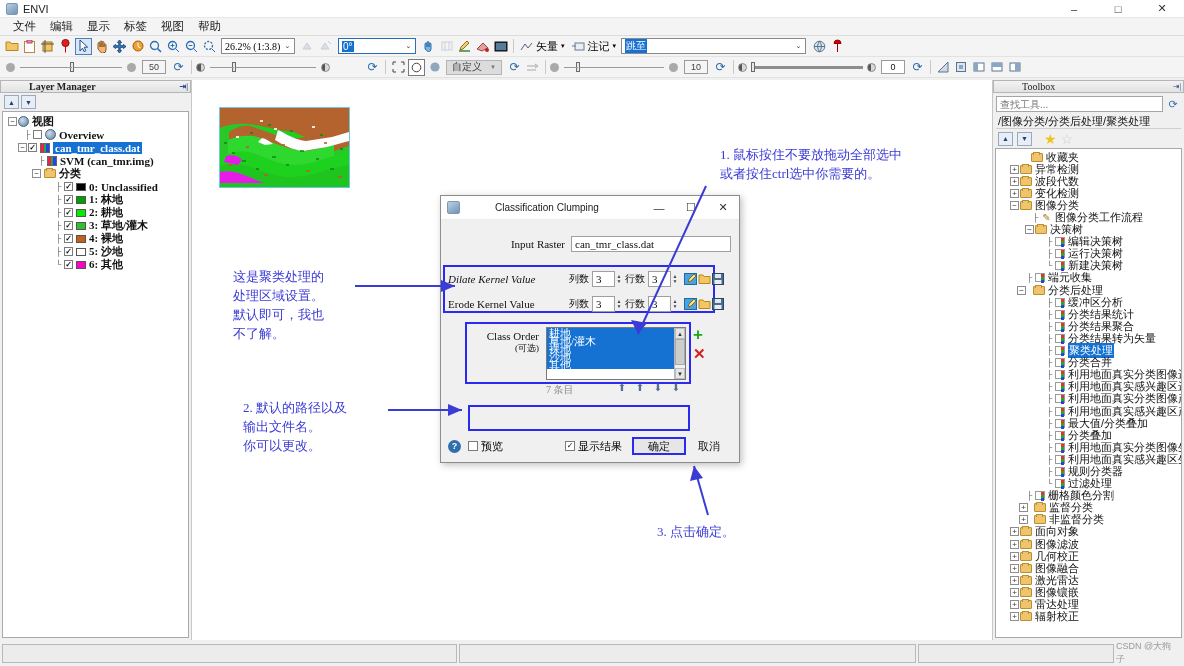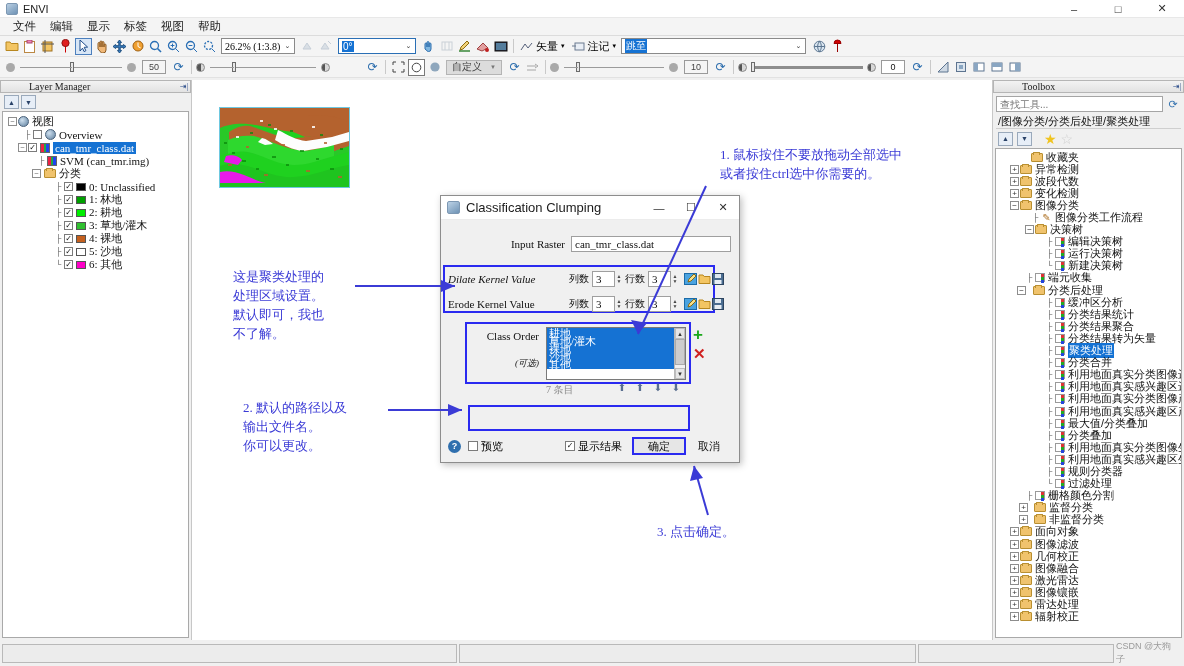--- a/index.html
+++ b/index.html
@@ -70,21 +70,21 @@
   }
   .numbox.white { background:#fff; color:#111; }
   .custombtn {
     height:15px; padding:0 5px; background:#dcdcdc; border:1px solid #b4b4b4;
     font-size:10px; display:flex; align-items:center; color:#3c3c3c;
   }
   
   #main { position:absolute; left:0; top:80px; right:0; bottom:26px; display:flex; }
   
   #layer-panel { width:192px; background:#f0f0f0; display:flex; flex-direction:column;
-    border-right:1px solid #c7c7c7; }
+    border-right:1px solid #c7c7c7;font-weight:bold; }
   .panel-head {
     height:13px; background:linear-gradient(#f3f3f3,#e2e2e2);
     border:1px solid #b5b5b5; display:flex; align-items:center;
     font-family:"Liberation Serif", serif; font-size:10px; color:#222; padding-left:28px;
     position:relative;
   }
   .panel-head .pin { margin-left:auto; margin-right:2px; font-size:8px; color:#2a4c8a;}
   .panel-toolrow { height:18px; display:flex; align-items:center; gap:2px; padding:2px 4px; }
   .smallbtn {
     width:15px; height:14px; border:1px solid #9aa9bb; background:#e7eef7;
@@ -148,21 +148,21 @@
   .watermark{margin-left:auto;font-size:9px;color:#9a9a9a;padding-right:4px;
      display:flex;align-items:center;gap:2px;}
   
   #dialog{position:absolute;left:440px;top:195px;width:300px;height:268px;
      background:#f0f0f0;border:1px solid #8d8d8d;box-shadow:2px 2px 7px rgba(0,0,0,.25);
      display:flex;flex-direction:column;}
   #dlg-title{height:24px;background:#fff;display:flex;align-items:center;padding-left:6px;
      border-bottom:1px solid #ececec;}
   #dlg-title .dicon{width:13px;height:13px;border:1px solid #7d98b3;border-radius:2px;
      background:linear-gradient(145deg,#bcd2e6,#6f93b5);margin-right:6px;flex:none;}
-  #dlg-title .dtxt{font-size:13px;color:#1a1a1a;}
+  #dlg-title .dtxt{font-size:10px;color:#1a1a1a;margin-left:29px;}
   #dlg-title .dbtns{margin-left:auto;display:flex;height:100%;}
   #dlg-title .dbtn{width:32px;height:100%;display:flex;align-items:center;justify-content:center;
      font-size:11px;color:#333;}
   #dlg-body{flex:1;position:relative;padding:0;}
   .row{display:flex;align-items:center;}
   .rlabel{font-family:"Liberation Serif",serif;font-size:11px;color:#111;text-align:right;}
   .txtinput{height:16px;border:1px solid #9f9f9f;background:#fff;
      font-family:"Liberation Serif",serif;font-size:11px;color:#111;
      display:flex;align-items:center;padding-left:3px;}
   .spin{width:23px;height:16px;border:1px solid #9f9f9f;background:#fff;
@@ -948,21 +948,21 @@
             <rect x="3" y="1" width="6" height="4" fill="#dfe8f0"></rect>
             <rect x="2.5" y="7" width="7" height="4" fill="#e8eef4"></rect>
           </svg>
         </span>
     </div>
 
     <div class="blue-box" style="left:24px;top:102px;width:226px;height:62px;"></div>
 
     <div style="position:absolute;left:30px;top:110px;width:68px;text-align:right;">
       <div class="rlabel">Class Order</div>
-      <div class="rlabel" style="font-style:italic;font-size:9px;margin-top:15px;">(可选)</div>
+      <div class="rlabel" style="font-size:9px;">(可选)</div>
     </div>
 
     <div id="classlist" style="left:105px;top:107px;width:140px;height:53px;">
       <div class="sel-block" style="height:41px;"></div>
       <div style="position:absolute;left:2px;top:1px;">
         <div class="clitem">耕地</div>
         <div class="clitem">草地/灌木</div>
         <div class="clitem">裸地</div>
         <div class="clitem">沙地</div>
         <div class="clitem">其他</div>

